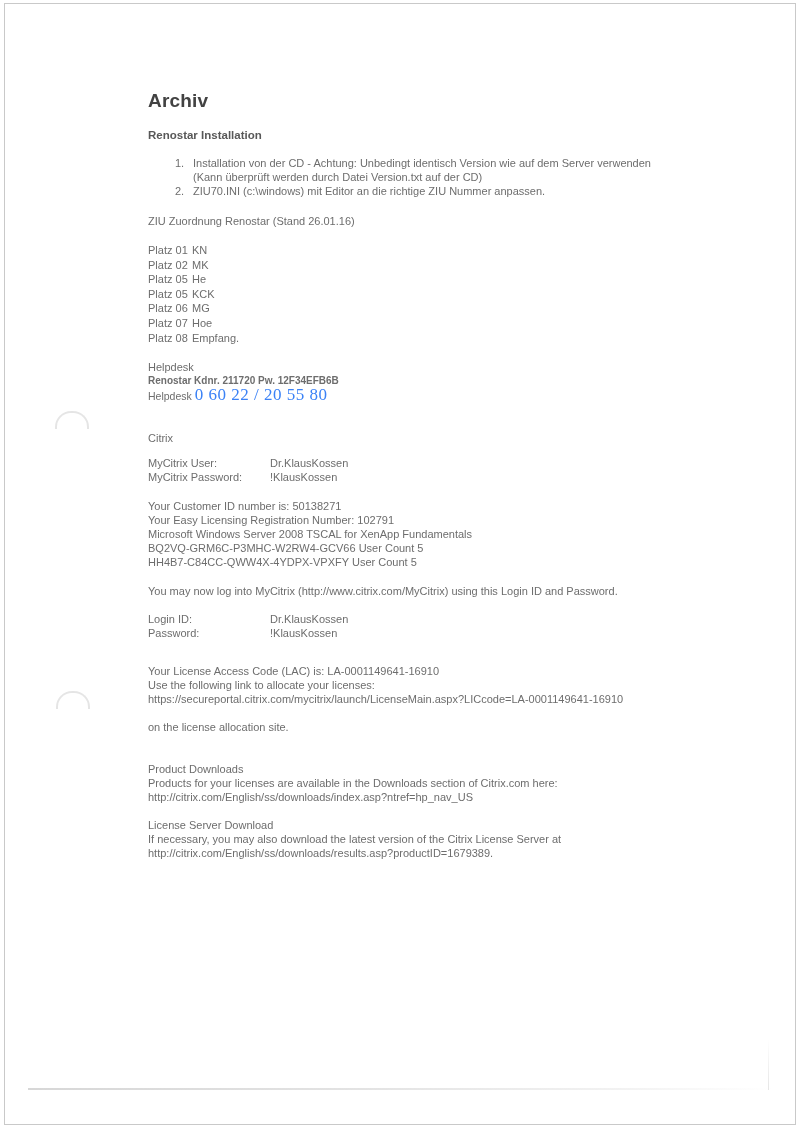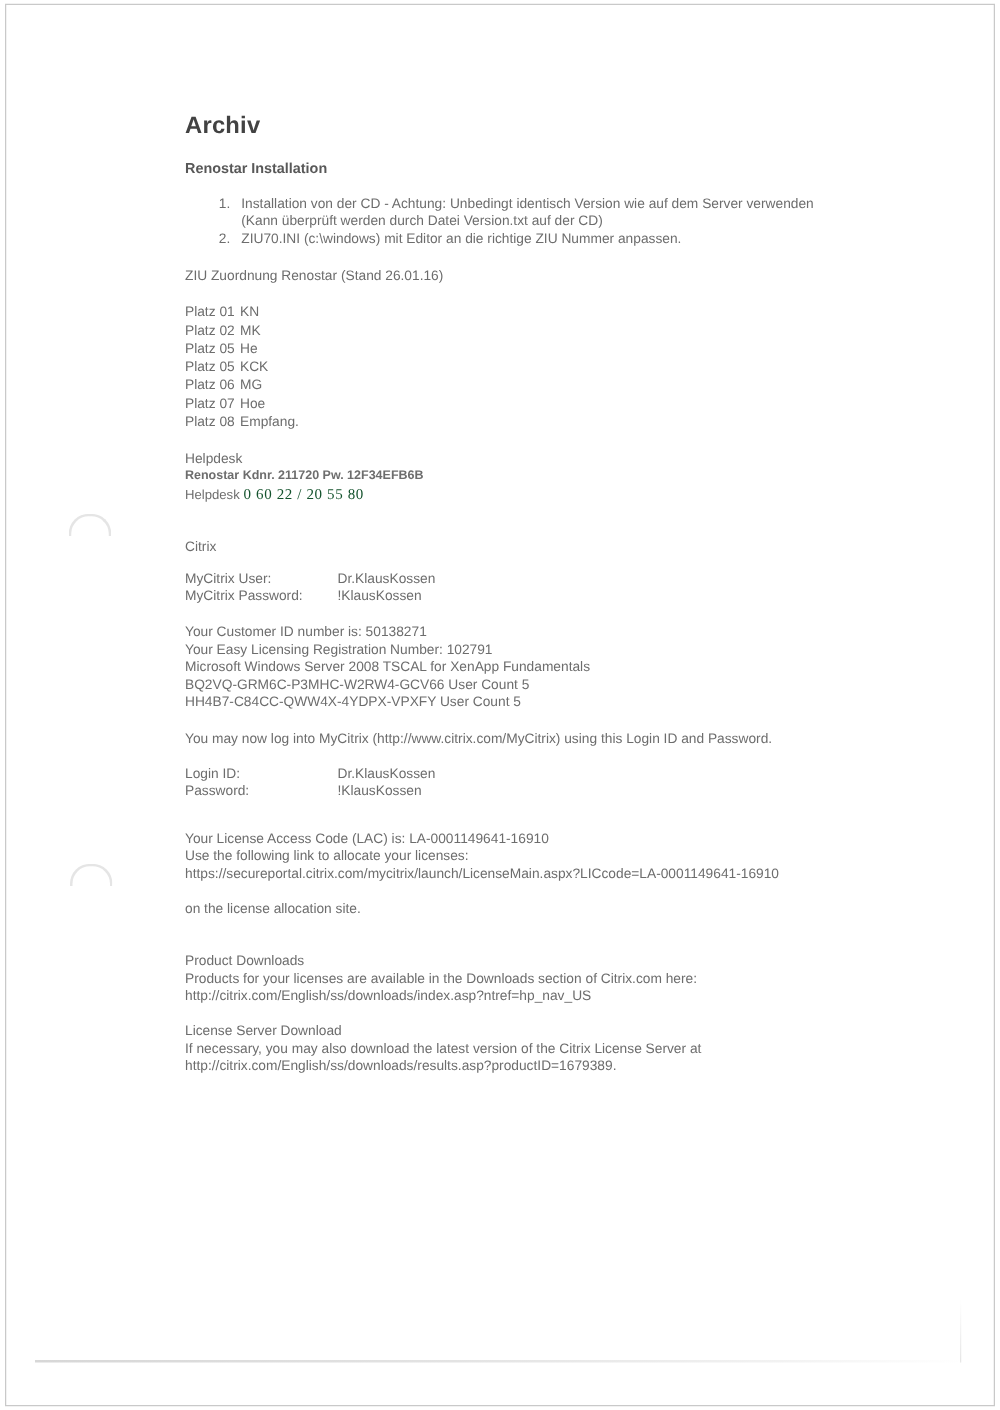--- a/index.html
+++ b/index.html
@@ -45,22 +45,22 @@
   .ziu-rows { line-height: 14.6px; }
   .ziu-row { display: flex; }
   .ziu-row .platz { width: 44px; flex: none; }
   .pair-row { display: flex; }
   .pair-row .pair-label { width: 122px; flex: none; }
   .small-text { font-size: 10px; line-height: 13px; font-weight: bold; }
   .phone-line { margin-top: 1px; }
   .phone-label { font-size: 10.5px; }
   .phone-number {
     font-family: "Liberation Serif", serif;
-    font-size: 12px;
-    color: #14532d;
+    font-size: 17px;
+    color: #3b82f6;
     letter-spacing: 0.5px;
   }
   .hole {
     position: absolute;
     width: 30px;
     height: 16px;
     border: 2px solid #e3e3e3;
     border-bottom: none;
     border-radius: 16px 16px 0 0;
     opacity: 0.9;

